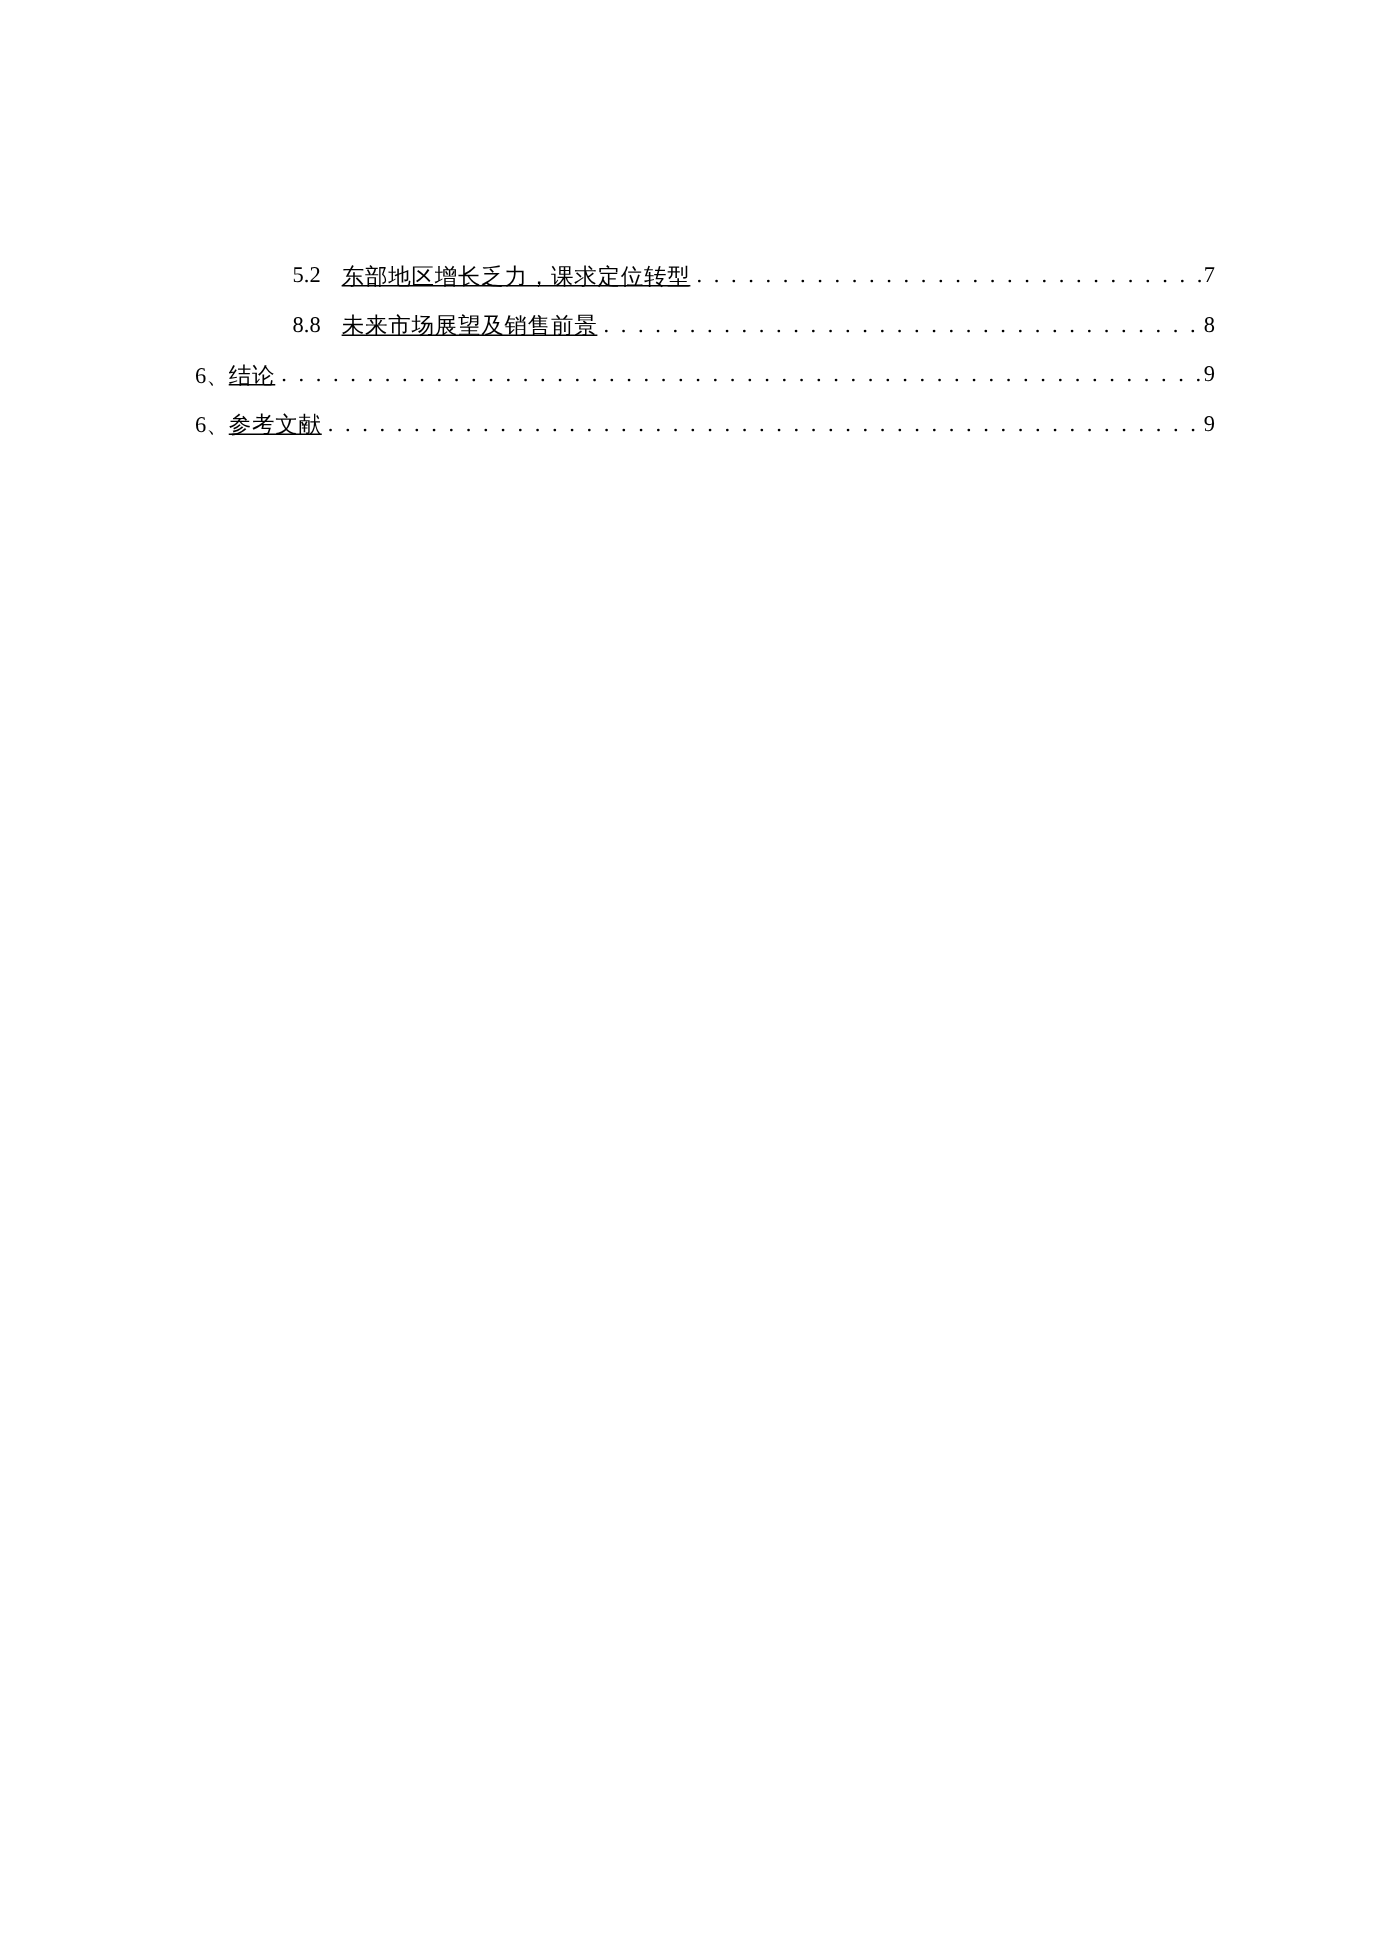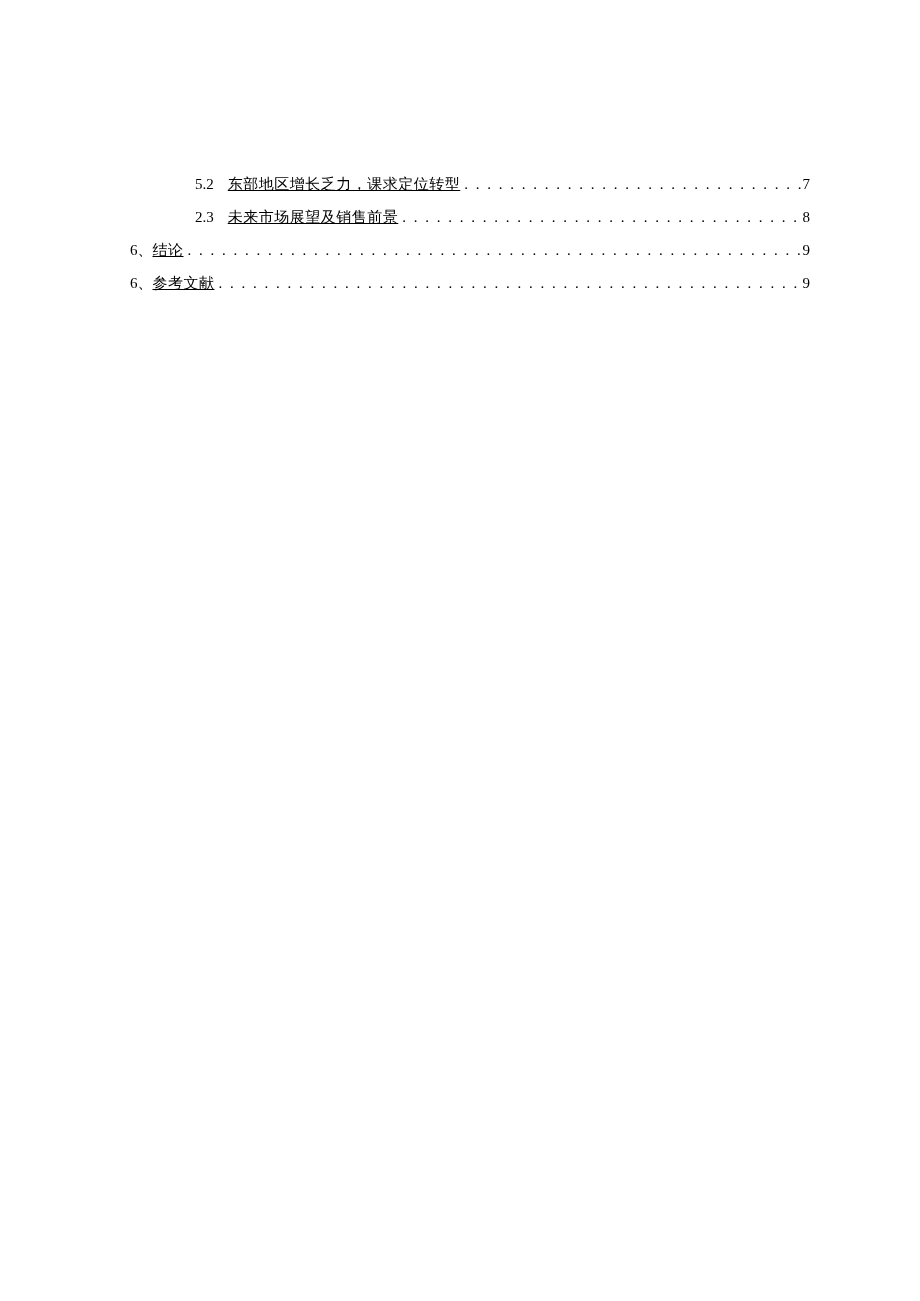--- a/index.html
+++ b/index.html
@@ -51,21 +51,21 @@
 <body>
 
 <div class="toc-line indent">
   <span class="toc-num">5.2</span>
   <span class="toc-text">东部地区增长乏力，课求定位转型</span>
   <span class="toc-dots">. . . . . . . . . . . . . . . . . . . . . . . . . . . . . . . . . . . . . . . . . . . . . . . . . . . . . . . . . . . . . . . . . . . . . . . . . . . . . . . . . . . . . . . . . . . . . . . . . . . . . . . . . . . . . . . . . .</span>
   <span class="toc-page">7</span>
 </div>
 
 <div class="toc-line indent">
-  <span class="toc-num">2.3</span>
+  <span class="toc-num">8.8</span>
   <span class="toc-text">未来市场展望及销售前景</span>
   <span class="toc-dots">. . . . . . . . . . . . . . . . . . . . . . . . . . . . . . . . . . . . . . . . . . . . . . . . . . . . . . . . . . . . . . . . . . . . . . . . . . . . . . . . . . . . . . . . . . . . . . . . . . . . . . . . . . . . . . . . . .</span>
   <span class="toc-page">8</span>
 </div>
 
 <div class="toc-line">
   <span class="toc-label-inline">6、</span>
   <span class="toc-text">结论</span>
   <span class="toc-dots">. . . . . . . . . . . . . . . . . . . . . . . . . . . . . . . . . . . . . . . . . . . . . . . . . . . . . . . . . . . . . . . . . . . . . . . . . . . . . . . . . . . . . . . . . . . . . . . . . . . . . . . . . . . . . . . . . .</span>
   <span class="toc-page">9</span>

